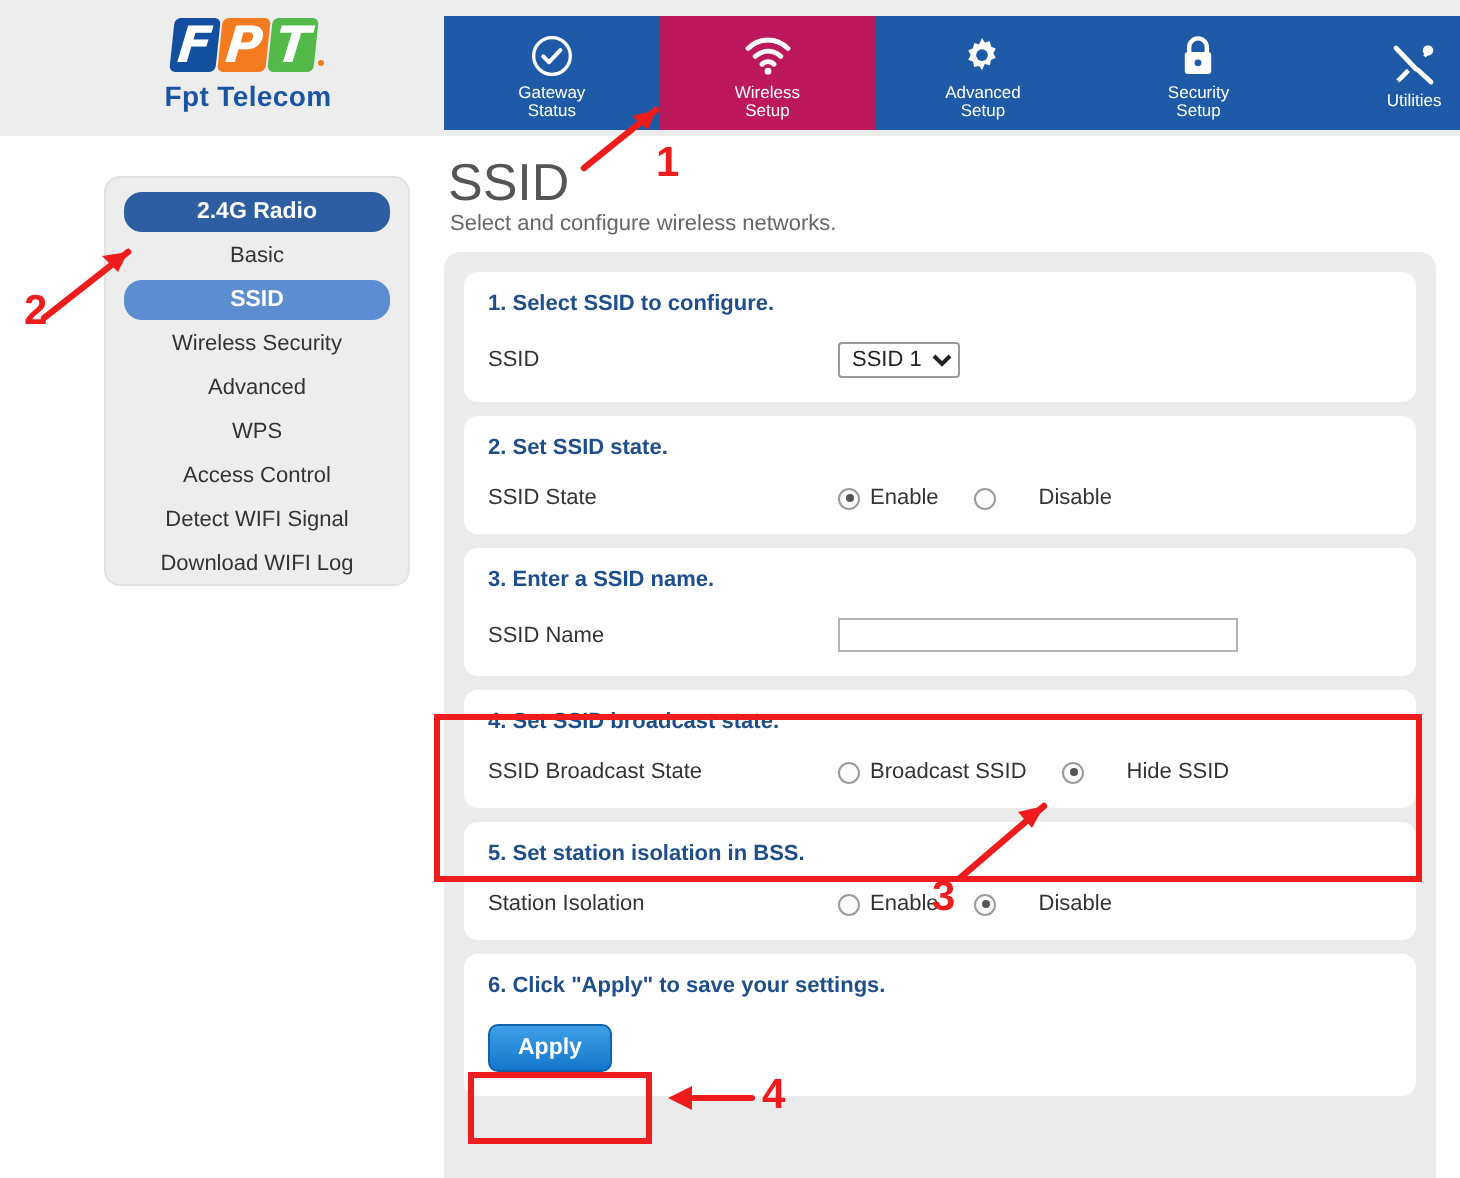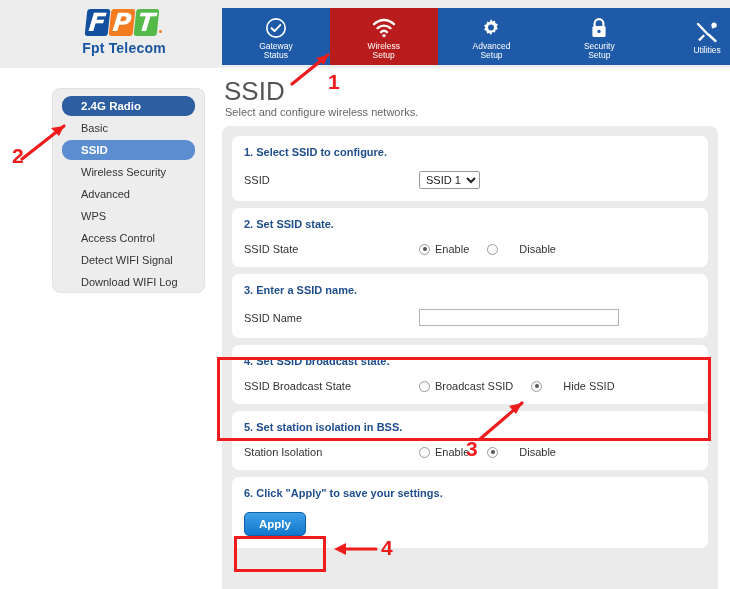--- a/index.html
+++ b/index.html
@@ -51,40 +51,41 @@
     position: absolute; left: 222px; top: 8px;
     width: 539px; height: 57px;
     background: #1e5aa8;
     display: flex;
   }
   .nav-tab {
     flex: 1 1 0;
     display: flex; flex-direction: column; align-items: center; justify-content: center;
     color: #ffffff; cursor: pointer; padding-top: 4px;
   }
-  .nav-tab.active { background: #b91c1c; }
+  .nav-tab.active { background: #be185d; }
   .nav-icon { height: 22px; display: flex; align-items: center; justify-content: center; }
   .nav-icon svg { display: block; }
   .nav-label {
     font-size: 8.5px; line-height: 9.5px; text-align: center;
     margin-top: 3px; font-weight: normal;
   }
 
   
   #sidebar {
     position: absolute; left: 52px; top: 88px; width: 153px; height: 205px;
     background: #ededed; border-radius: 8px;
     border: 1px solid #e2e2e2;
     padding: 7px 9px;
   }
   .side-item {
     font-size: 11px; color: #333333;
-    padding: 4px 19px; margin-bottom: 2px;
+    padding: 4px 9px; margin-bottom: 2px;
     border-radius: 9px; cursor: pointer;
     white-space: nowrap;
+    text-align: center;
   }
   .side-item.header-item {
     background: #2c5ea1; color: #ffffff; font-weight: bold; font-size: 11.5px;
   }
   .side-item.selected {
     background: #5b8dd0; color: #ffffff; font-weight: bold; font-size: 11.5px;
   }
 
   
   #page-title {

